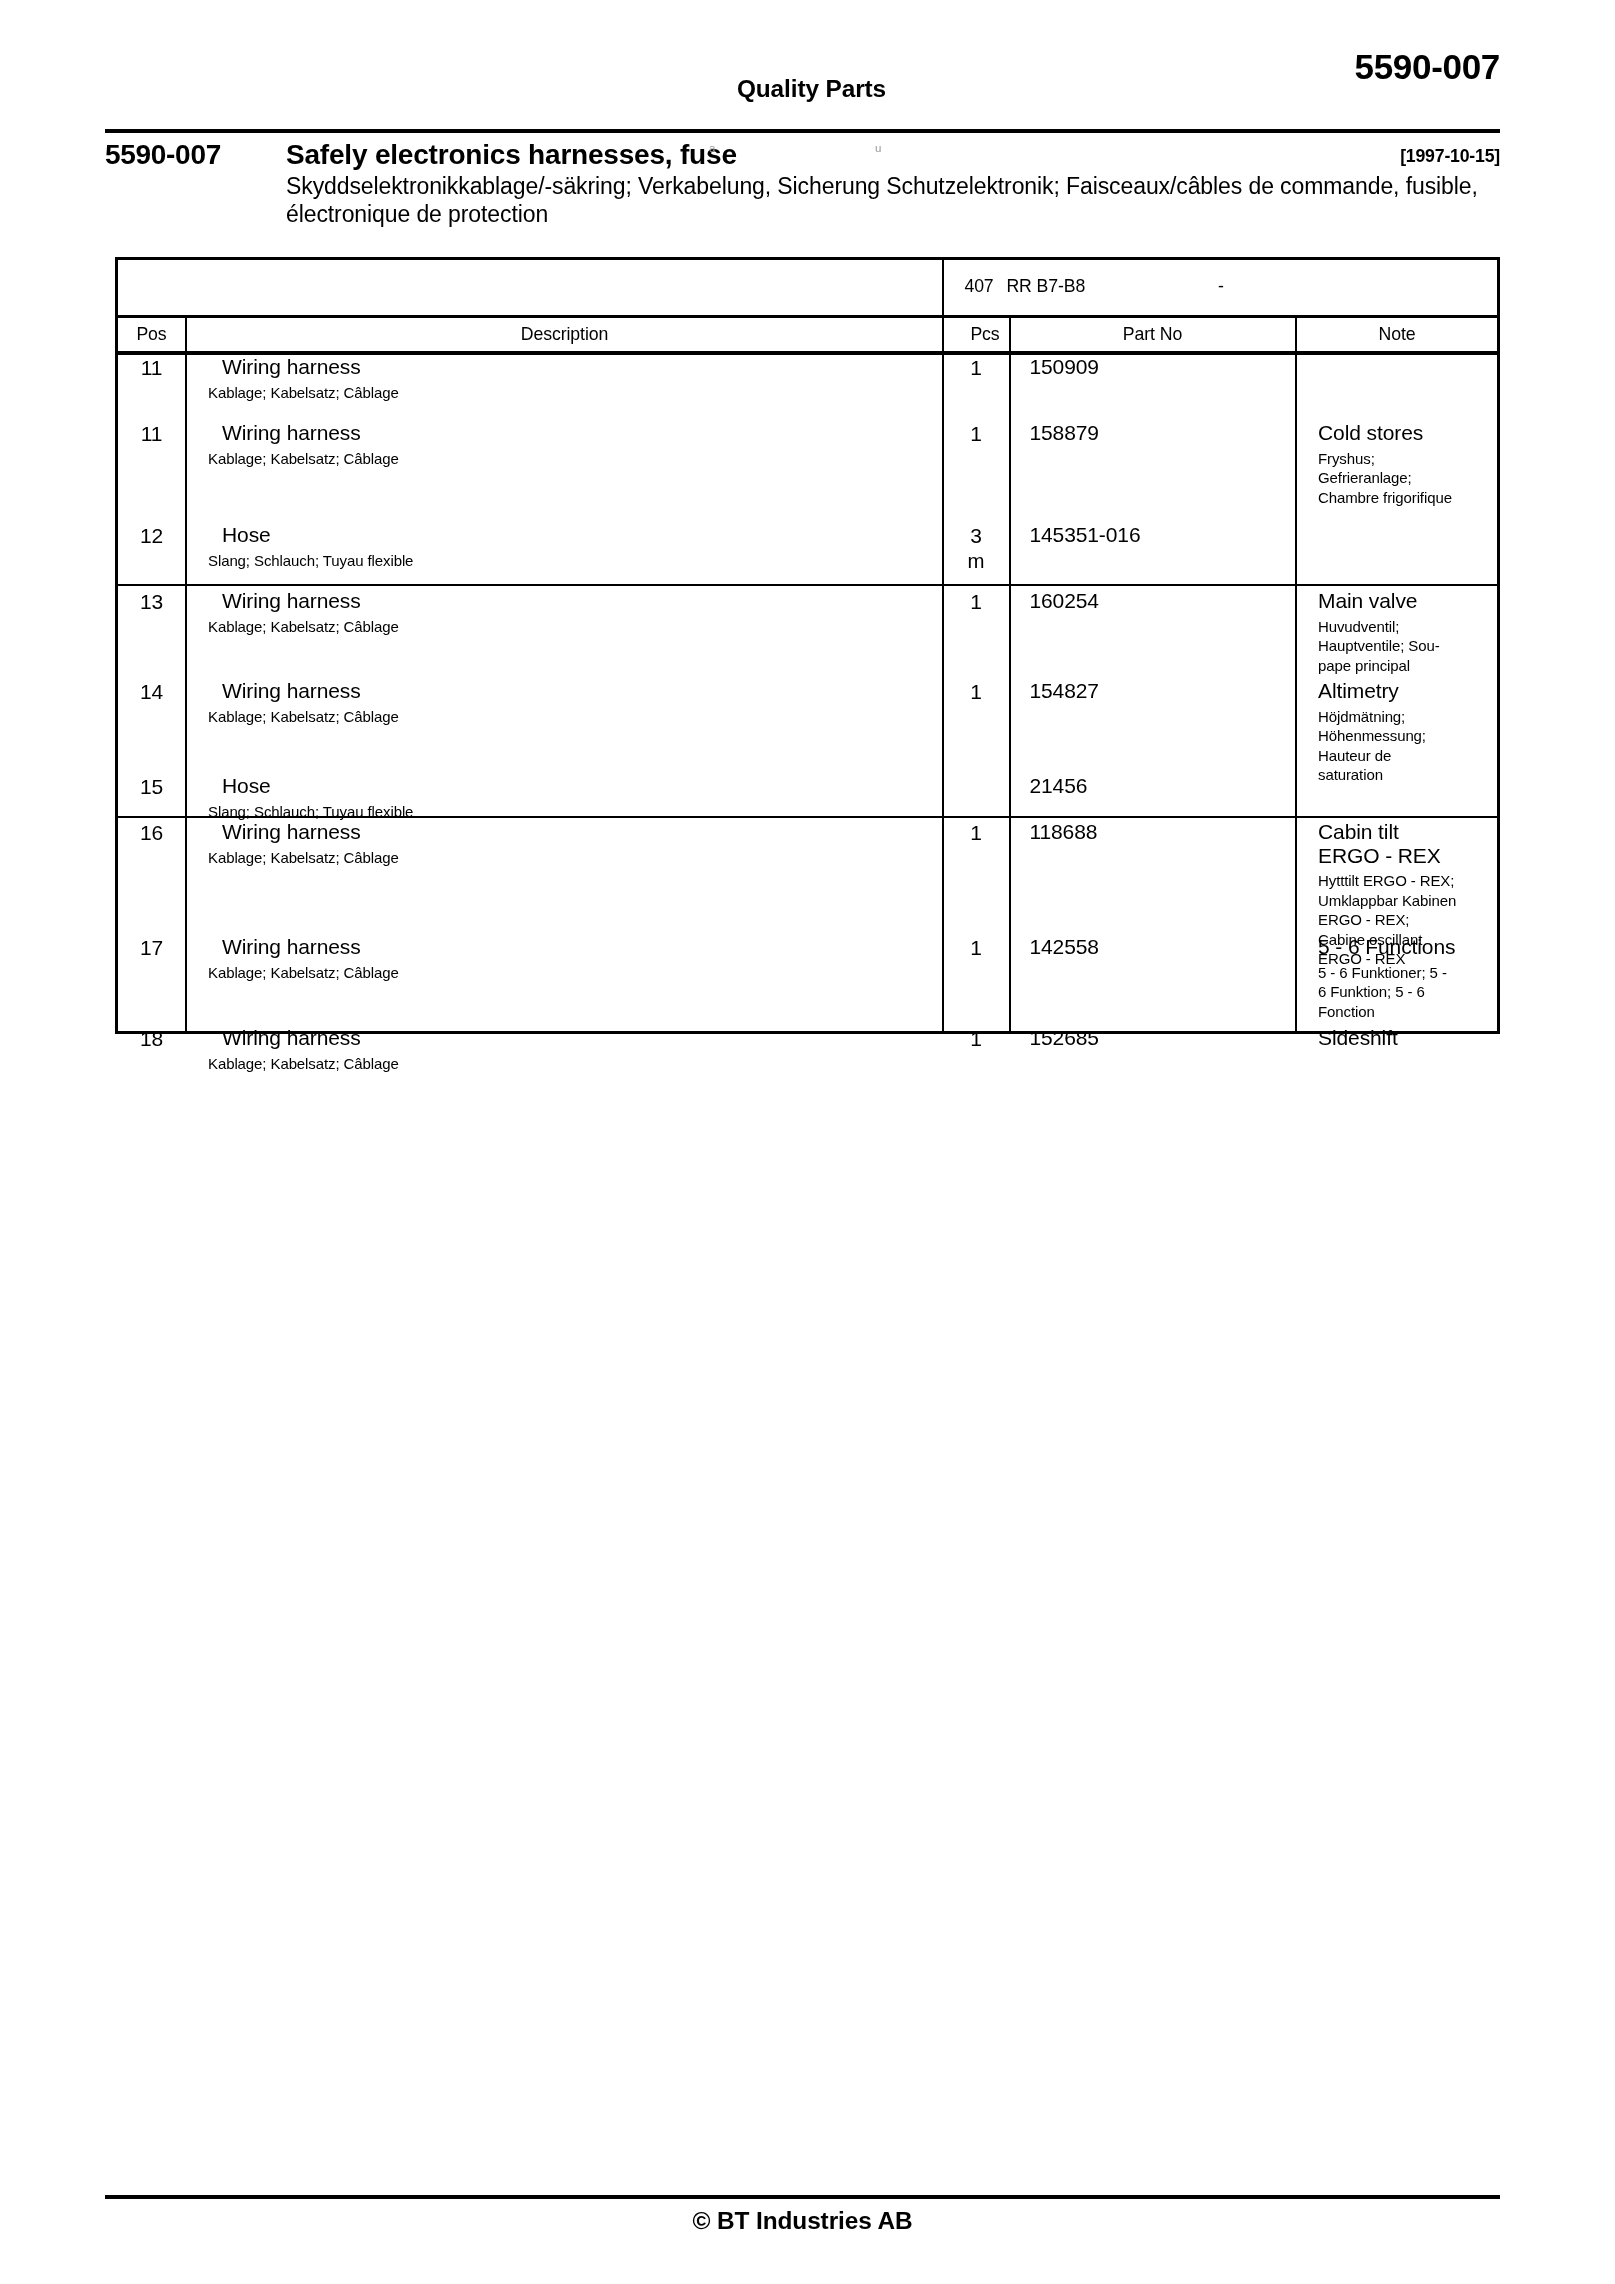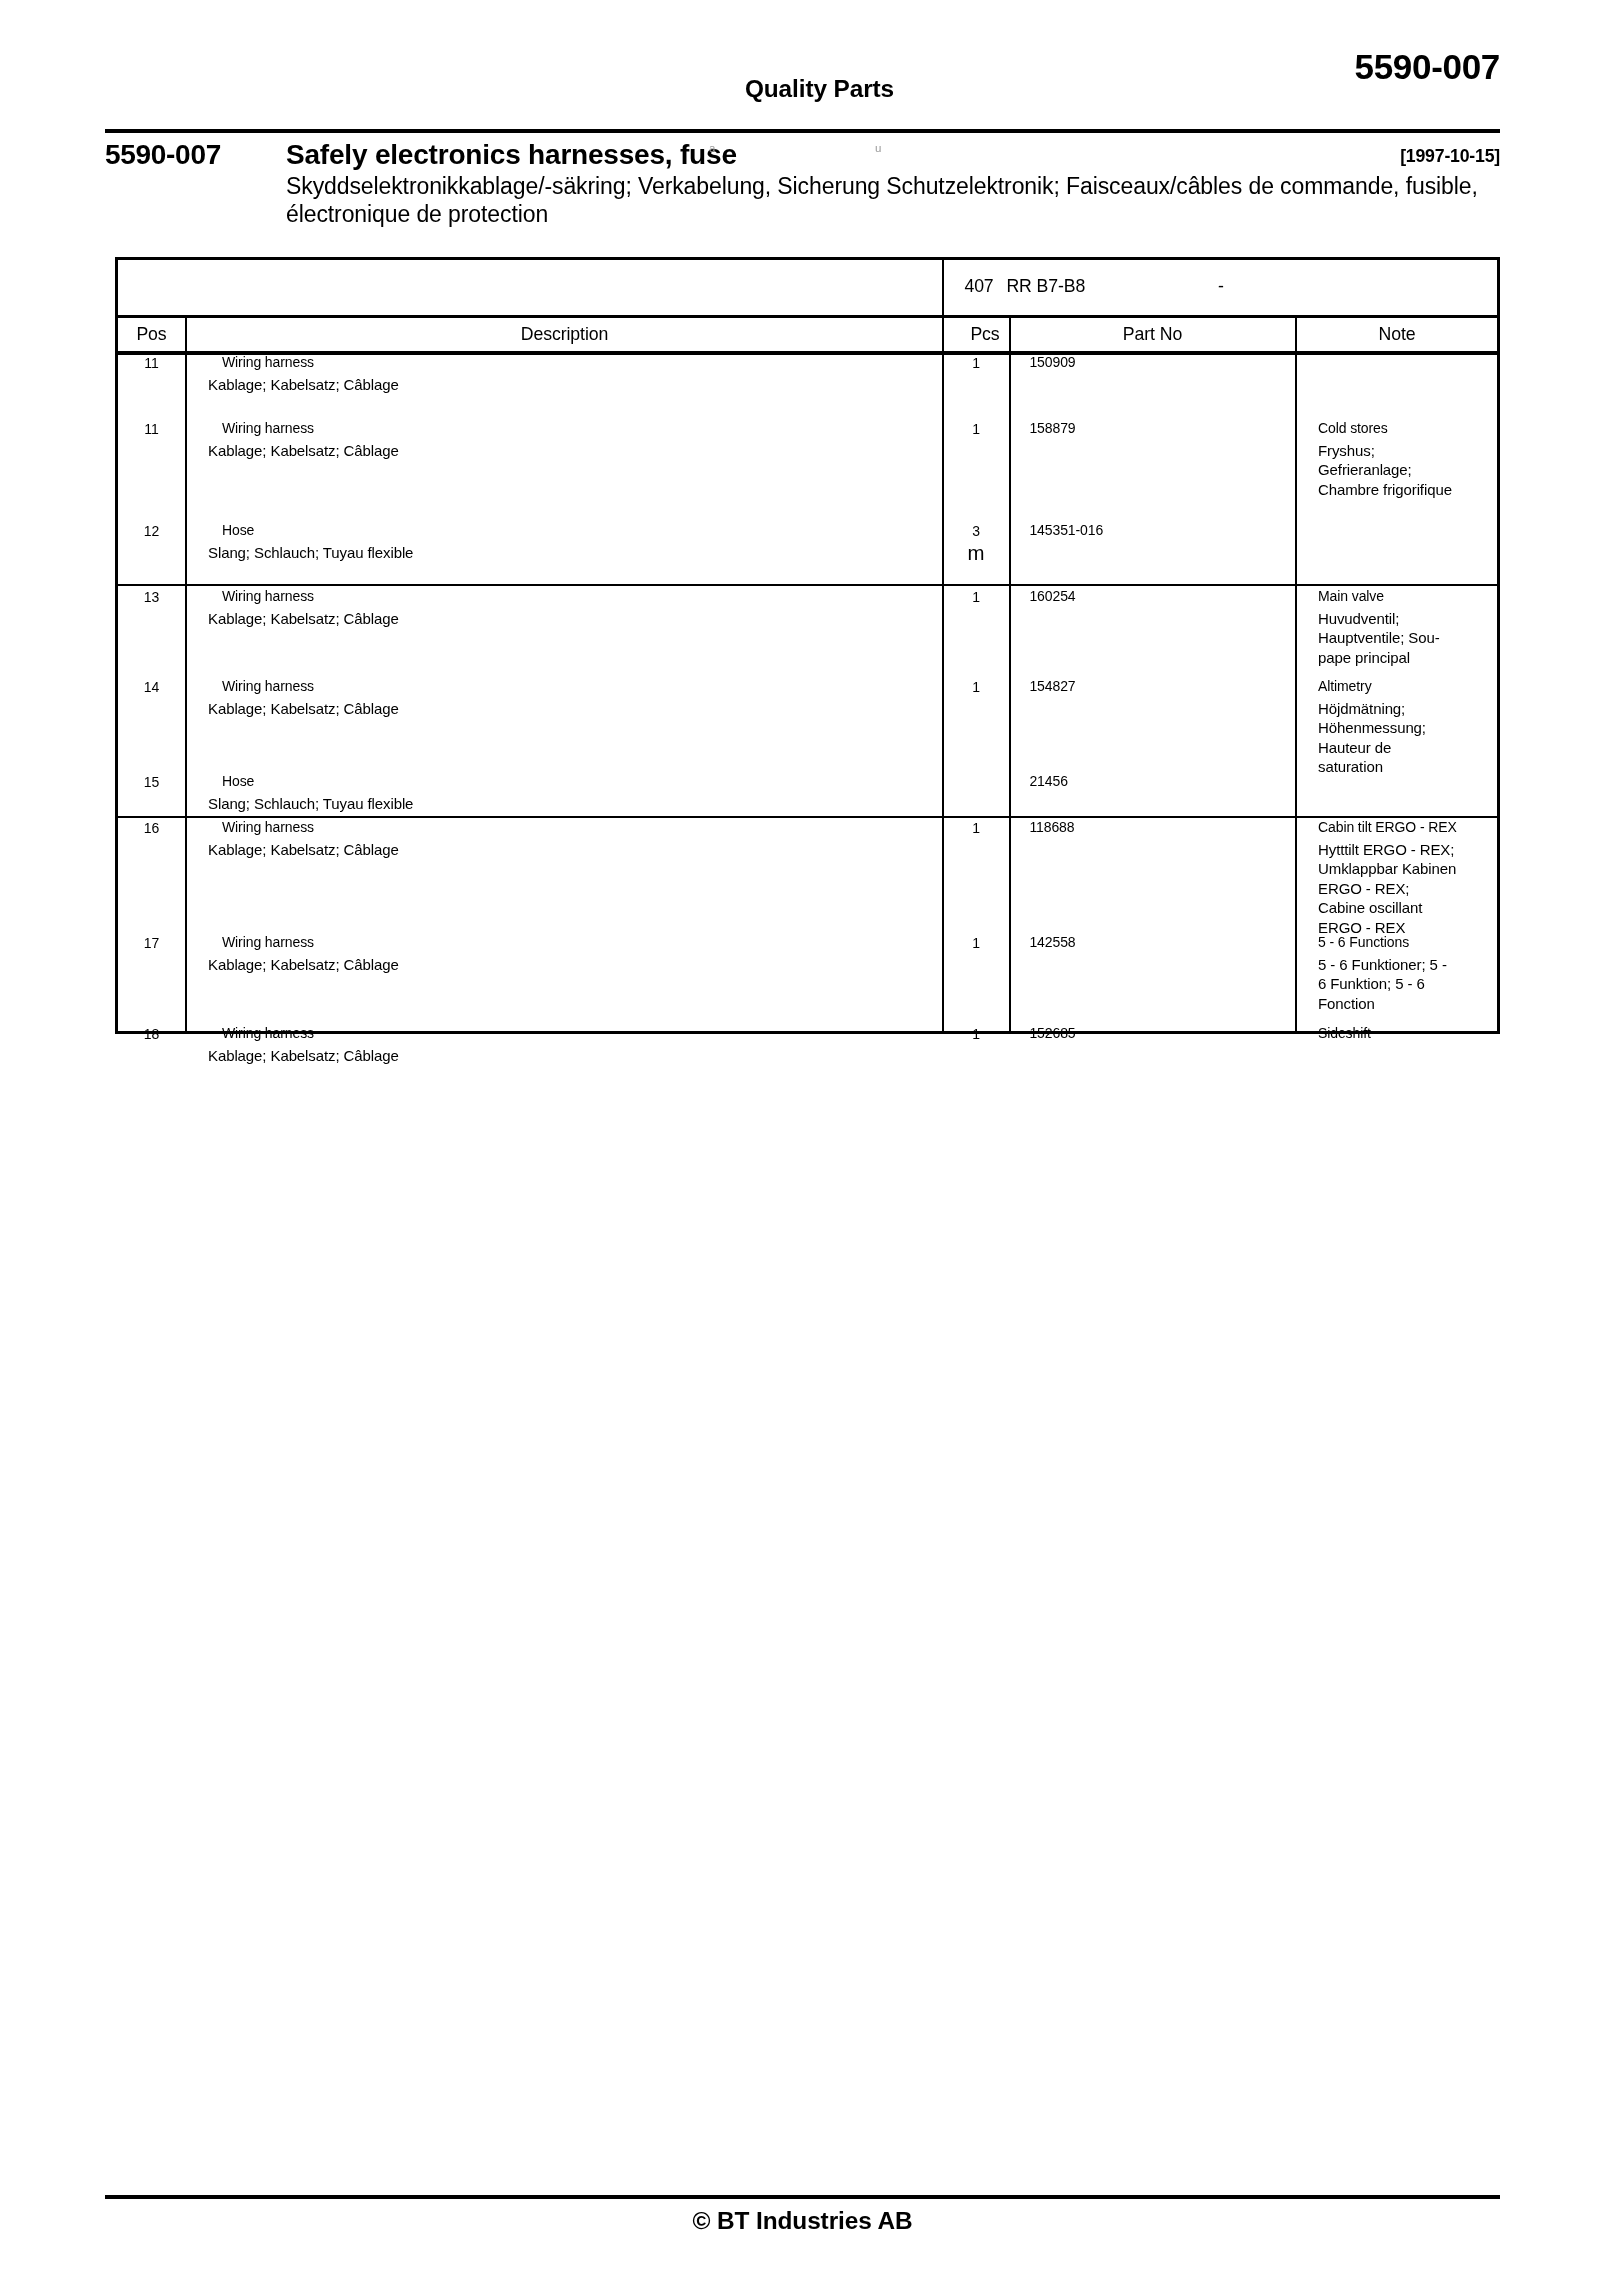--- a/index.html
+++ b/index.html
@@ -26,21 +26,21 @@
   
   .running-head {
     position: absolute;
     left: 115px;
     top: 75px;
     width: 1385px;
     height: 41px;
   }
   .rh-center {
     position: absolute;
-    left: 12px;
+    left: 4px;
     top: 0;
     width: 100%;
     text-align: center;
     font-size: 24.4px;
     font-weight: bold;
     letter-spacing: -0.1px;
   }
   .rh-right {
     position: absolute;
     right: 0;
@@ -230,21 +230,21 @@
     top: 0;
     box-sizing: border-box;
   }
   .cell.c-pos  { left: 0px;    width: 67px;  text-align: center; }
   .cell.c-desc { left: 67px;   width: 757px; }
   .cell.c-pcs  { left: 824px; width: 68px;  text-align: center; }
   .cell.c-part { left: 891px; width: 285px;  }
   .cell.c-note { left: 1177px; width: 170px;  }
 
   .t-main {
-    font-size: 14px;
+    font-size: 21px;
     line-height: 1.12;
     letter-spacing: -0.1px;
     white-space: pre-line;
   }
   .t-sub {
     font-size: 15px;
     line-height: 1.30;
     letter-spacing: -0.1px;
     margin-top: 4.1px;
   }

